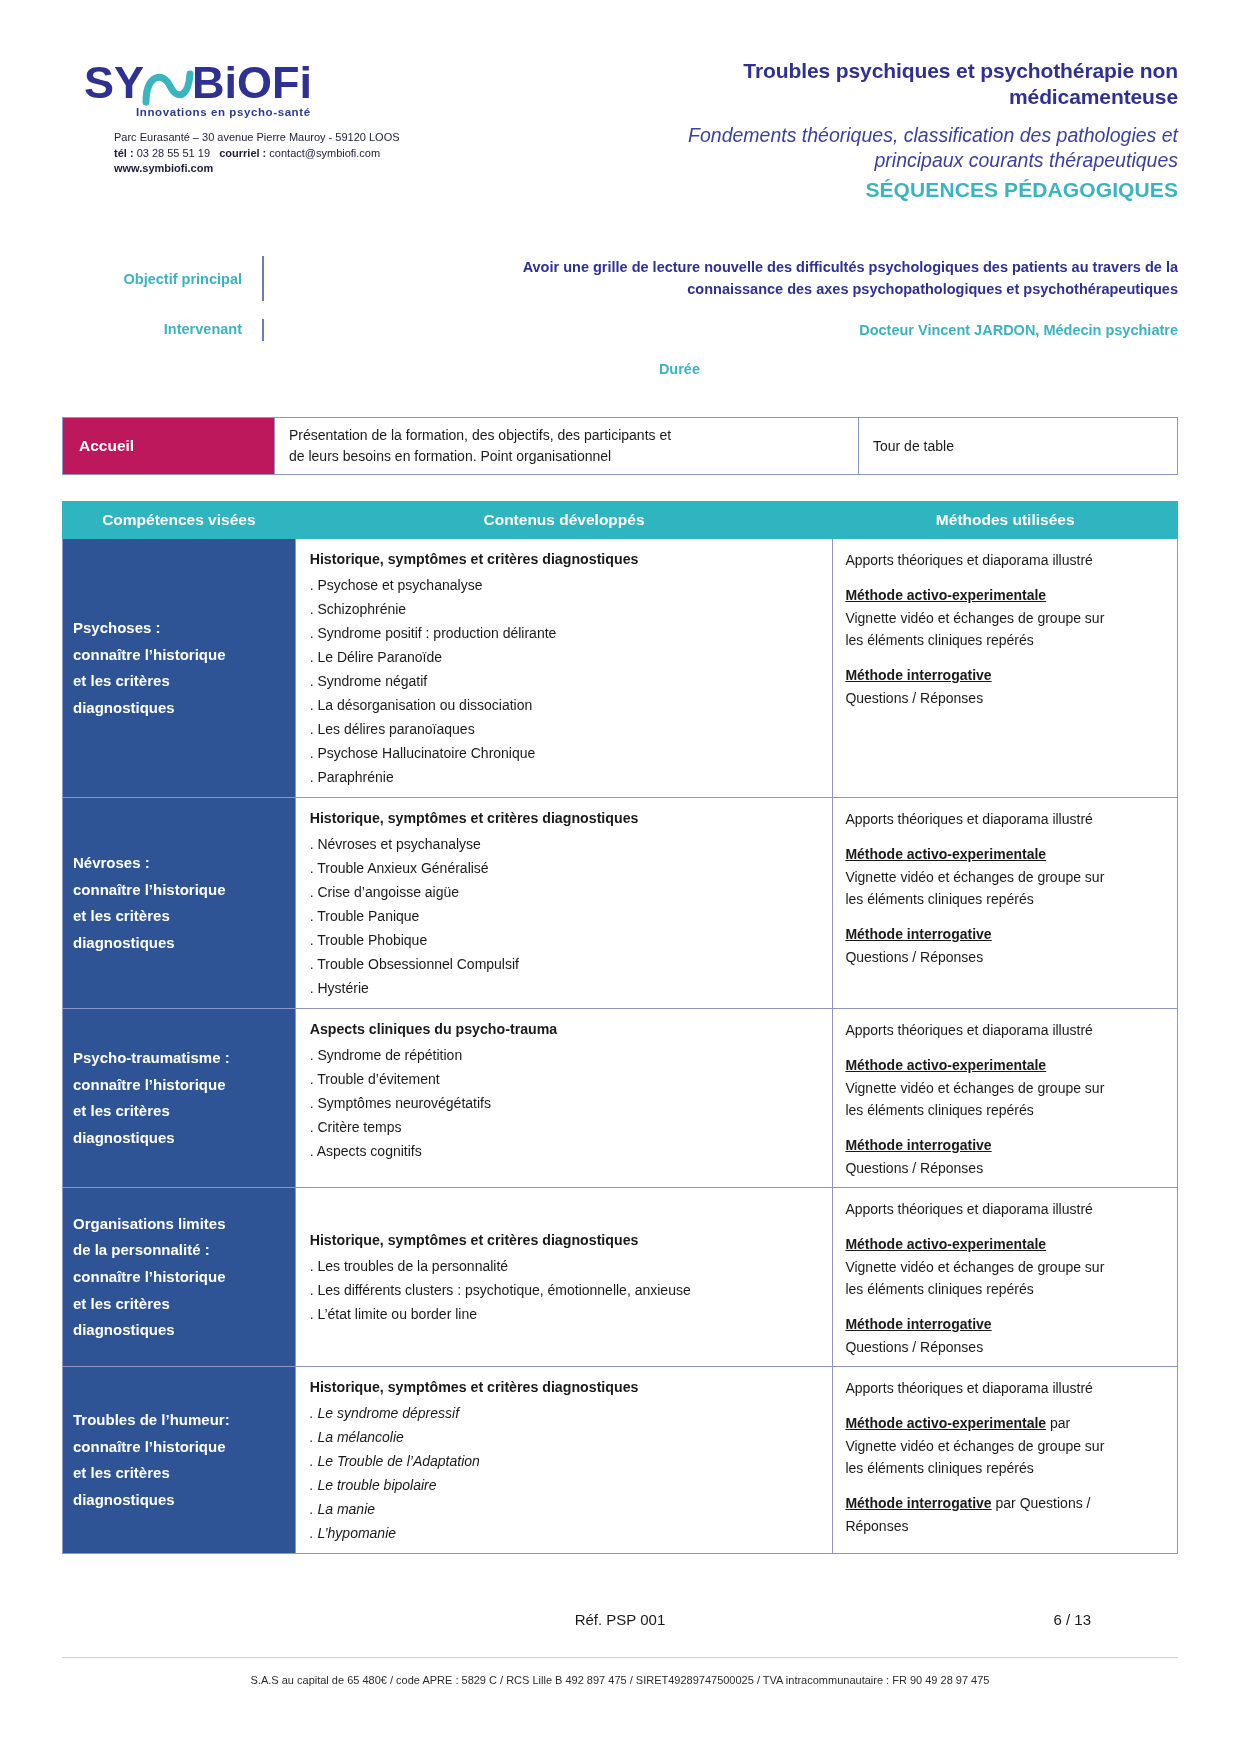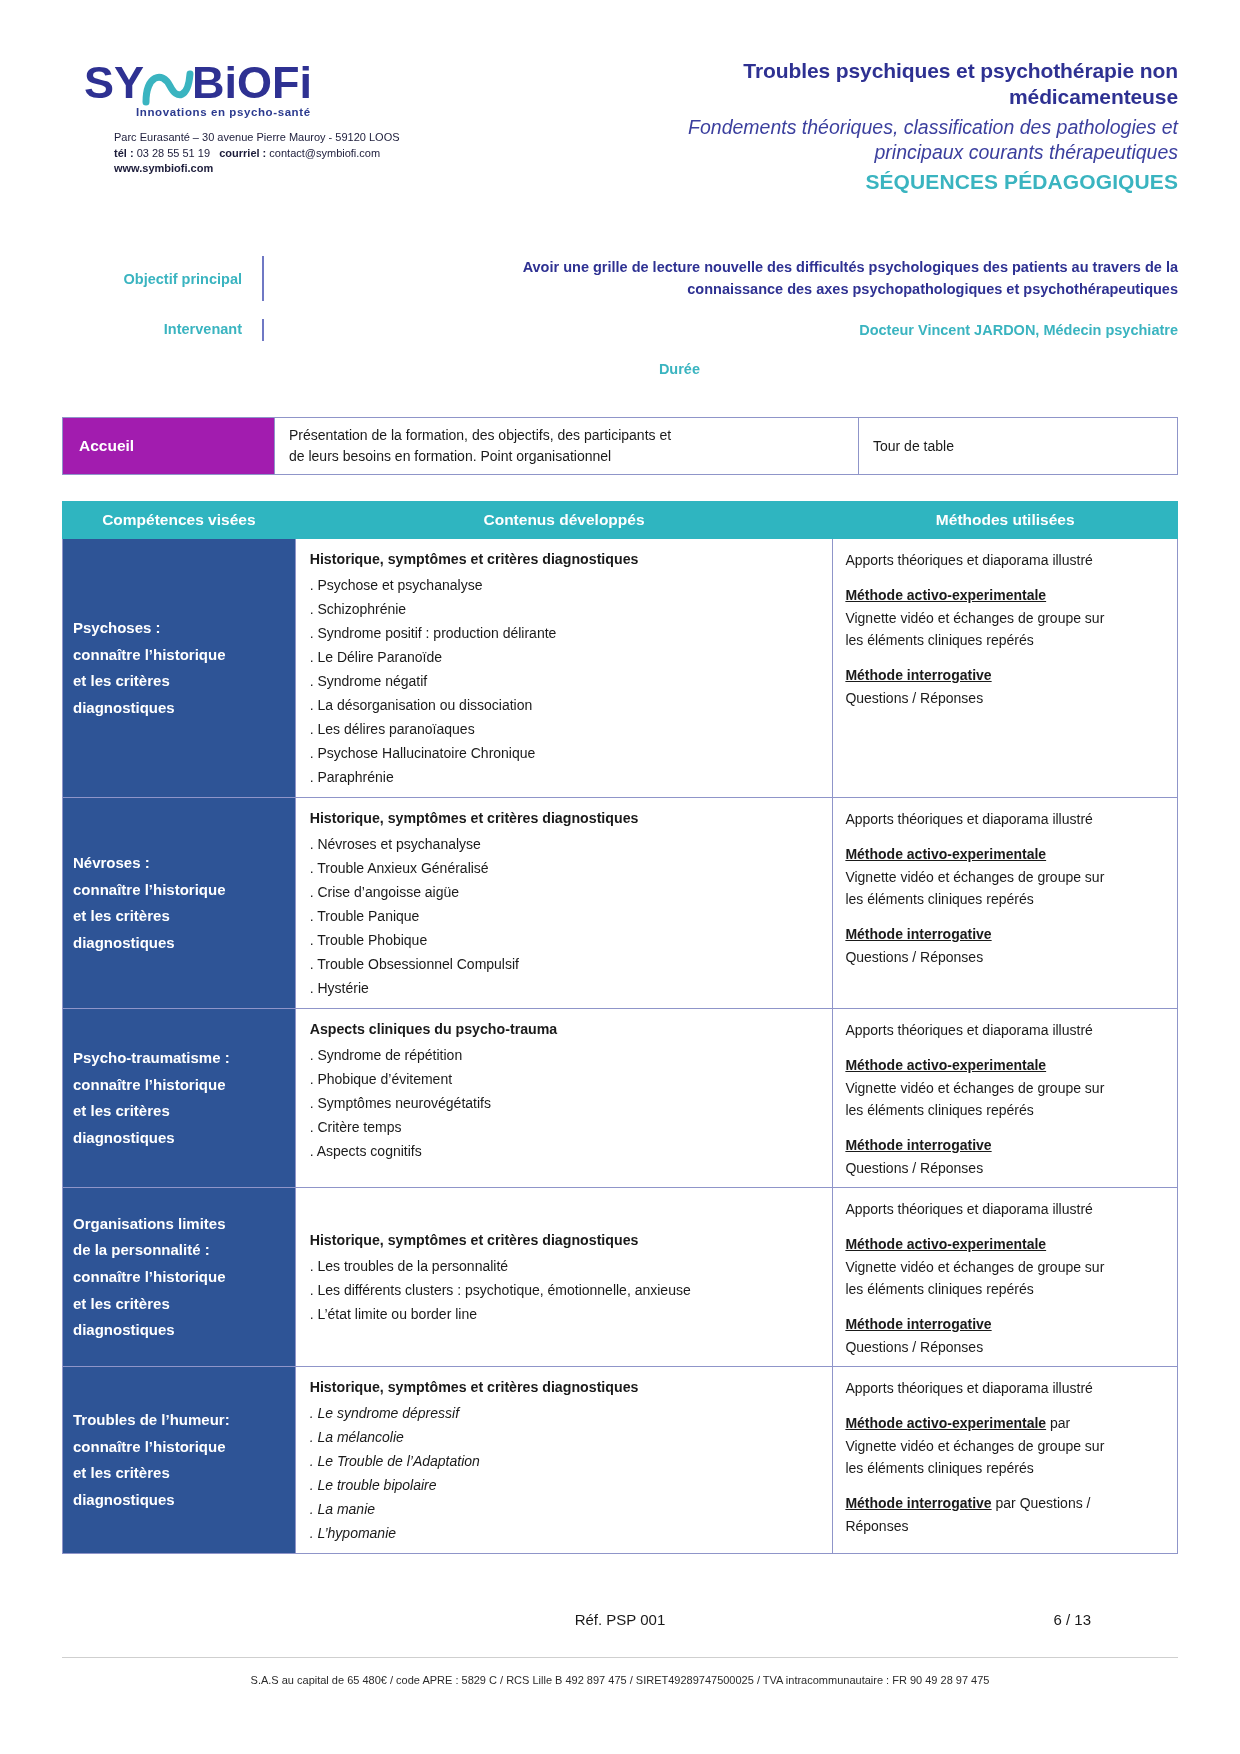--- a/index.html
+++ b/index.html
@@ -67,21 +67,21 @@
     color: #2e3192;
     line-height: 1.26;
     letter-spacing: -0.1px;
   }
 
   .title-sub {
     font-size: 19.5px;
     font-style: italic;
     color: #3b3f9e;
     line-height: 1.3;
-    margin-top: 4px;
+    margin-top: 12px;
   }
 
   .title-seq {
     font-size: 21px;
     font-weight: 700;
     color: #3ab4c0;
     margin-top: 4px;
     letter-spacing: 0.1px;
   }
 
@@ -132,21 +132,21 @@
 
   
   .accueil {
     margin-top: 36px;
     display: flex;
     border: 1px solid #8f95c9;
     height: 58px;
   }
   .accueil-label {
     width: 212px;
-    background: #a21caf;
+    background: #be185d;
     color: #ffffff;
     font-size: 15.5px;
     font-weight: 700;
     display: flex;
     align-items: center;
     padding-left: 16px;
     border-right: 1px solid #8f95c9;
   }
   .accueil-desc {
     flex: 1;
@@ -411,21 +411,21 @@
         <tr>
           <td class="c-comp">
             <div>Psycho-traumatisme :</div>
             <div>connaître l’historique</div>
             <div>et les critères</div>
             <div>diagnostiques</div>
           </td>
           <td class="c-cont">
             <div class="cont-head">Aspects cliniques du psycho-trauma</div>
             <div class="cont-item">. Syndrome de répétition</div>
-            <div class="cont-item">. Phobique d’évitement</div>
+            <div class="cont-item">. Trouble d’évitement</div>
             <div class="cont-item">. Symptômes neurovégétatifs</div>
             <div class="cont-item">. Critère temps</div>
             <div class="cont-item">. Aspects cognitifs</div>
           </td>
           <td class="c-meth vtop">
             <div class="m-line">Apports théoriques et diaporama illustré</div>
             <div class="m-gap"></div>
             <div class="m-line"><span class="m-under">Méthode activo-experimentale</span></div>
             <div class="m-line">Vignette vidéo et échanges de groupe sur</div>
             <div class="m-line">les éléments cliniques repérés</div>

